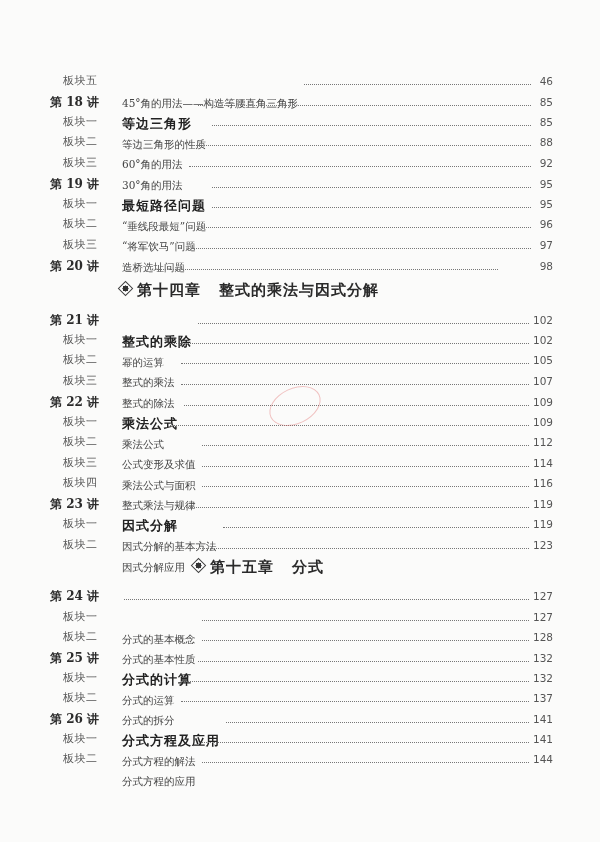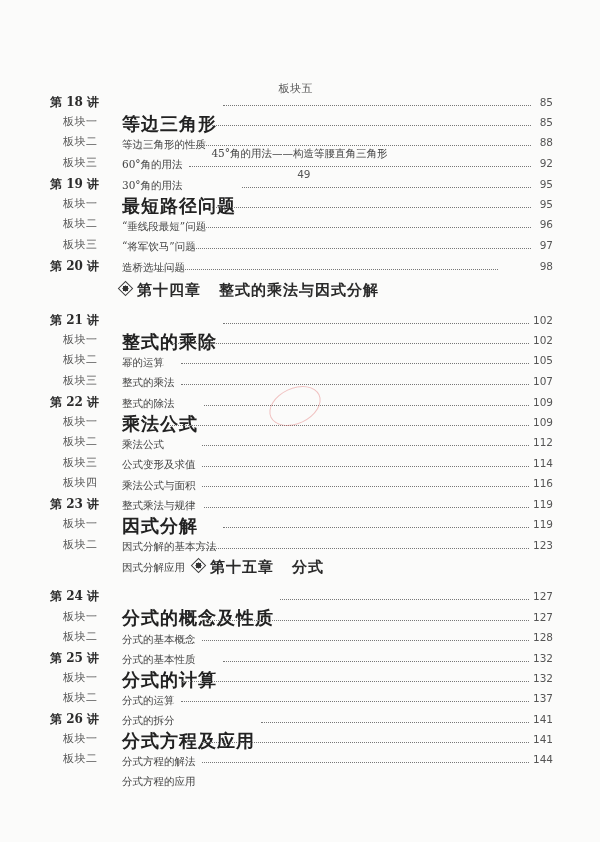--- a/index.html
+++ b/index.html
@@ -12,21 +12,21 @@
   .page { position: absolute; left: 0; top: 0; width: 600px; height: 842px; }
   .row {
     position: absolute; left: 50px; width: 503px; height: 20px;
     display: flex; align-items: center;
     font-size: 11px; line-height: 20px; white-space: nowrap;
   }
   .row .label { flex: 0 0 auto; }
   .row.lecture .label { width: 72px; font-weight: bold; color: #2b2b2b; font-size: 12px; }
   .row.section .label { width: 72px; padding-left: 13px; box-sizing: border-box; color: #555; letter-spacing: 0.5px; }
   .row .title { flex: 0 0 auto; padding-right: 4px; margin-top: 44px; }
-  .row.lecture .title { font-weight: bold; font-size: 18px; color: #222; font-family: "DejaVu Sans", "Liberation Sans", sans-serif; letter-spacing: 1px; }
+  .row.lecture .title { font-weight: bold; font-size: 13px; color: #222; font-family: "DejaVu Sans", "Liberation Sans", sans-serif; letter-spacing: 1px; }
   .row.section .title { color: #444; font-size: 10.5px; }
   .row .leader {
     flex: 1 1 auto; height: 1px; margin: 0 4px 0 2px;
     border-bottom: 1.2px dotted #777; position: relative; top: 3px;
   }
   .row .page-num {
     flex: 0 0 auto; min-width: 18px; text-align: right;
     font-family: "DejaVu Sans", "Liberation Sans", sans-serif; font-size: 10.5px; color: #555;
   }
   .chapter {
@@ -47,25 +47,25 @@
     border: 1.5px solid rgba(220,90,90,0.35); border-radius: 50%;
     transform: rotate(-25deg);
     color: rgba(220,90,90,0.45); font-size: 6px; text-align: center; line-height: 34px;
     font-family: "DejaVu Sans", sans-serif;
   }
 </style>
 </head>
 <body>
 
 <div class="page" id="page">
-    <div class="row section" style="top: 79px; flex-direction: column;">
+    <div class="row section" style="top: 71px;">
       <span class="label">板块五</span>
       <span class="title">45°角的用法——构造等腰直角三角形</span>
       <span class="leader"></span>
-      <span class="page-num">49</span>
+      <span class="page-num">46</span>
     </div>
     <div class="row lecture" style="top: 92px;">
       <span class="label">第 18 讲</span>
       <span class="title">等边三角形</span>
       <span class="leader"></span>
       <span class="page-num">85</span>
     </div>
     <div class="row section" style="top: 112px;">
       <span class="label">板块一</span>
       <span class="title">等边三角形的性质</span>
@@ -182,21 +182,20 @@
     </div>
     <div class="row section" style="top: 535px;">
       <span class="label">板块二</span>
       <span class="title">因式分解应用</span>
       <span class="leader"></span>
       <span class="page-num">123</span>
     </div>
     <div class="chapter" style="top: 556px; margin-left: 9px;"><span class="diamond"></span><span>第十五章</span><span class="gap"></span><span>分式</span></div>
     <div class="row lecture" style="top: 586px;">
       <span class="label">第 24 讲</span>
-      <span class="title">分式的概念及性质</span>
       <span class="leader"></span>
       <span class="page-num">127</span>
     </div>
     <div class="row section" style="top: 607px;">
       <span class="label">板块一</span>
       <span class="title">分式的基本概念</span>
       <span class="leader"></span>
       <span class="page-num">127</span>
     </div>
     <div class="row section" style="top: 627px;">

